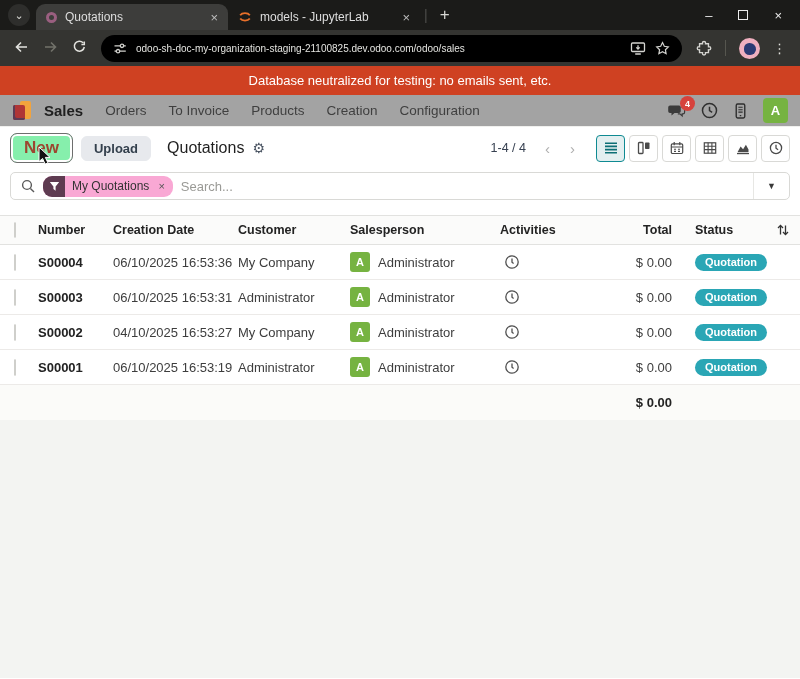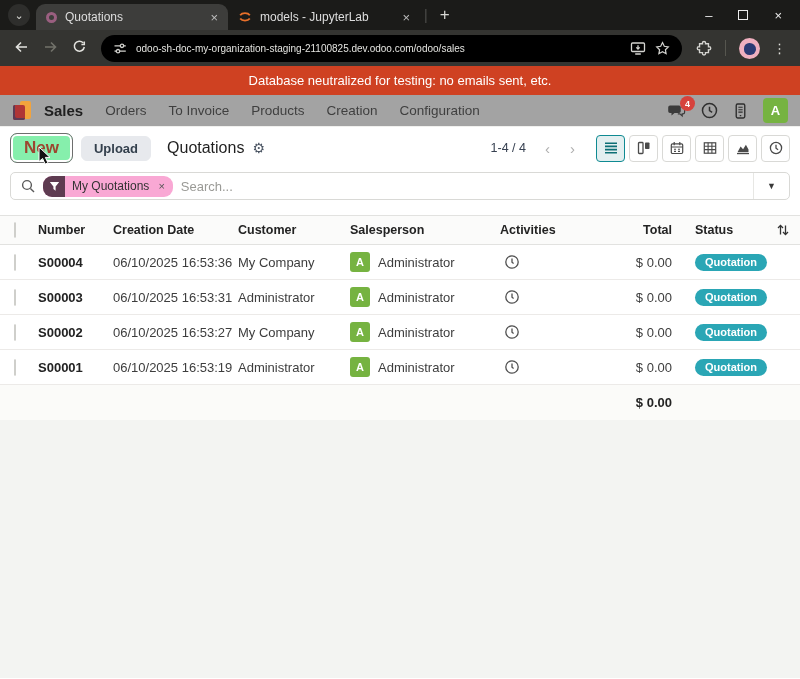--- a/index.html
+++ b/index.html
@@ -361,21 +361,21 @@
     <span class="cell-right">$ 0.00</span>
     <span class="cell-status">
       <span class="badge-status">Quotation</span>
     </span>
     <span></span>
   </div>
 
   <div class="lrow">
     <span><span class="cb"></span></span>
     <span class="cell-num">S00002</span>
-    <span>06/10/2025 16:53:27</span>
+    <span>04/10/2025 16:53:27</span>
     <span>My Company</span>
     <span class="sp">
       <span class="sp-avatar">A</span>
       <span>Administrator</span>
     </span>
     <span class="act-cell">
       <svg width="16" height="16" viewBox="0 0 16 16">
         <circle cx="8" cy="8" r="6.2" fill="none" stroke="#4f4f4f" stroke-width="1.3"></circle>
         <path d="M8 4.6v3.6l1.6 1.2" stroke="#4f4f4f" stroke-width="1.3" fill="none"></path>
           </svg>

